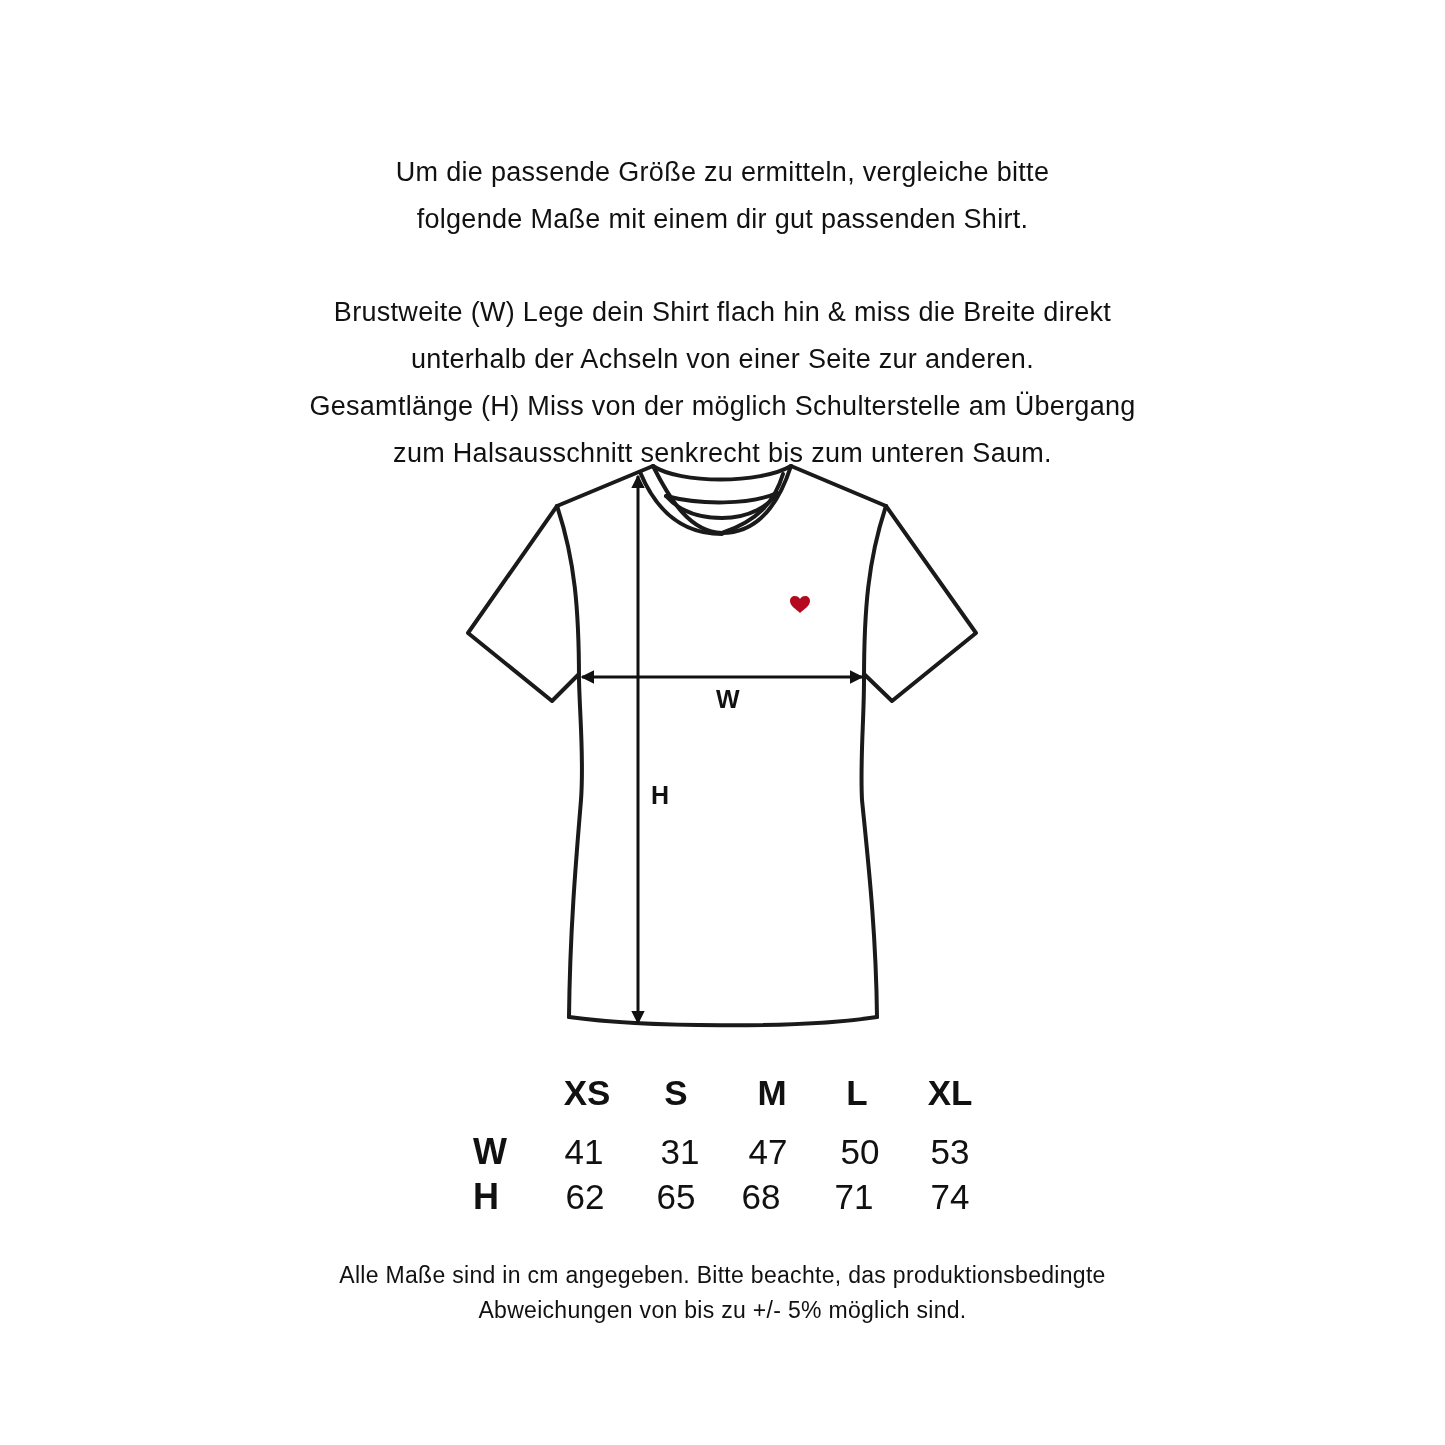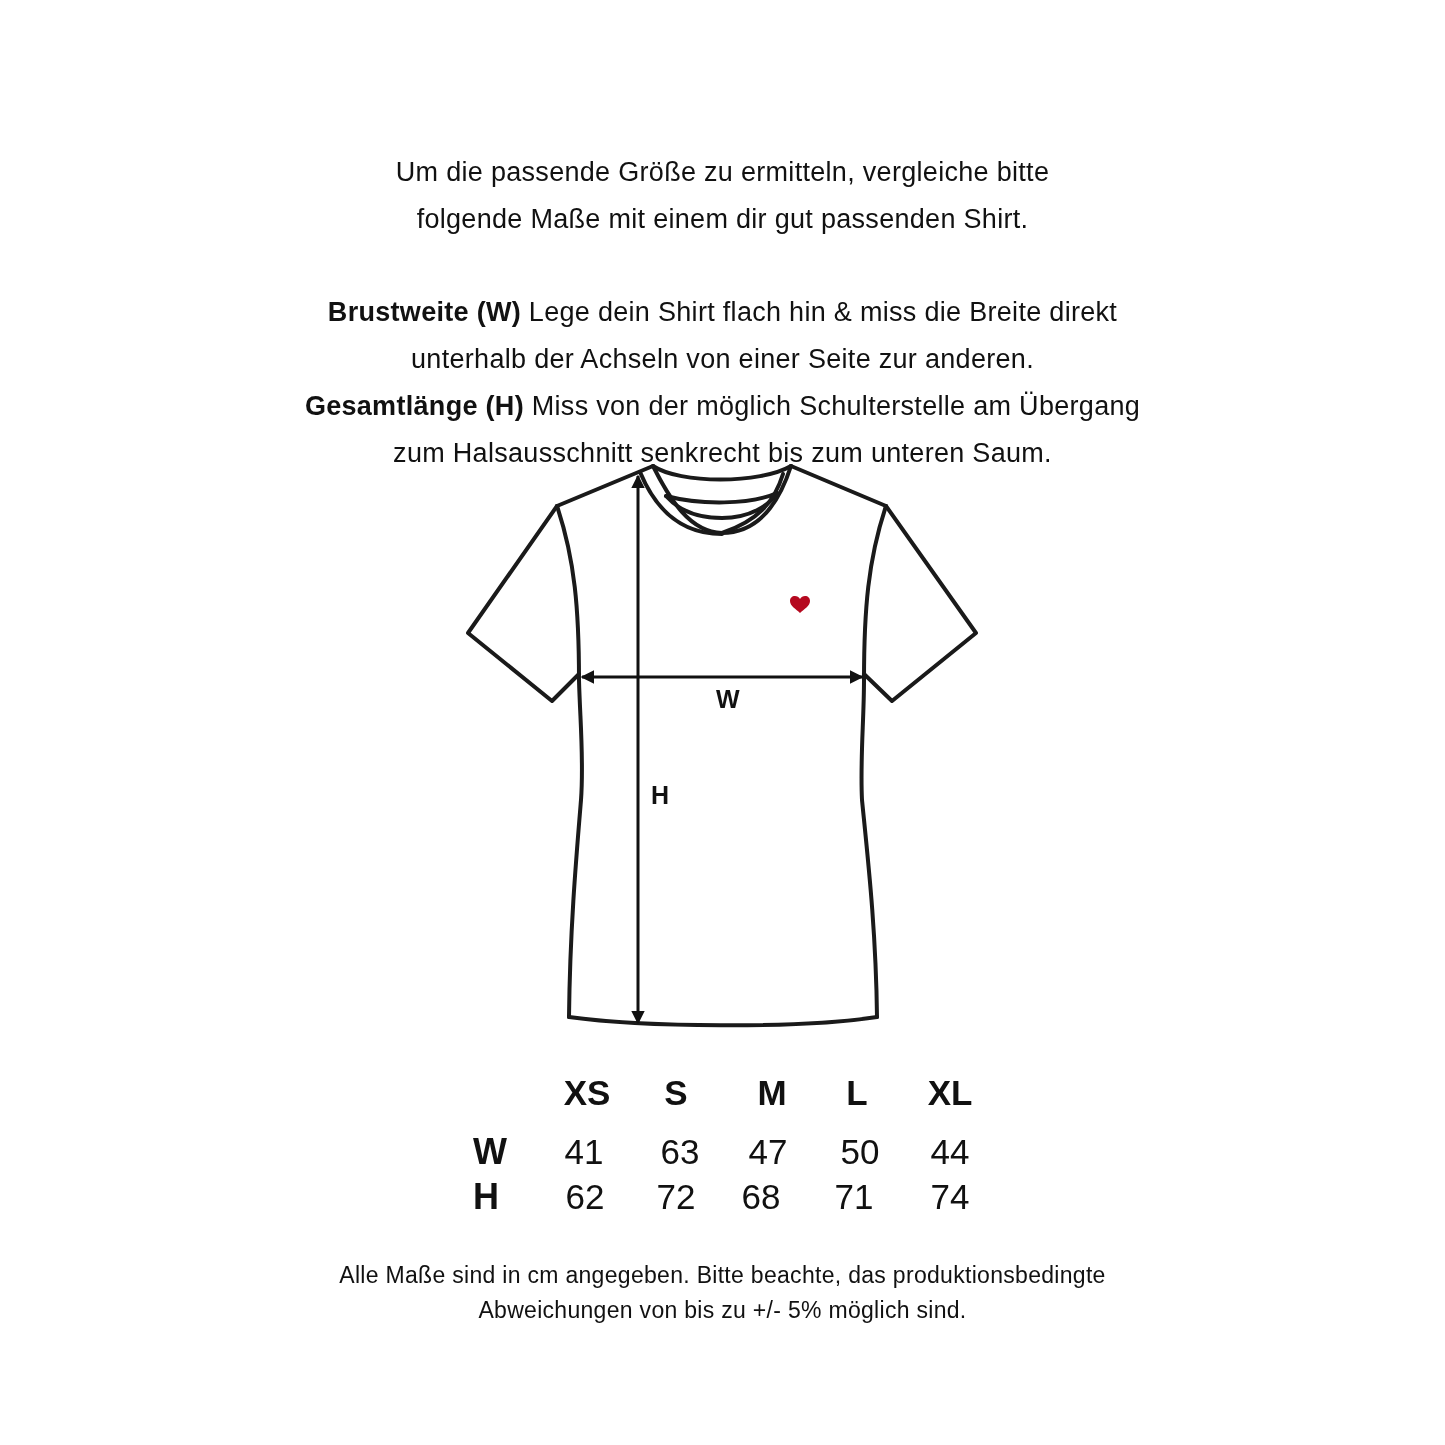--- a/index.html
+++ b/index.html
@@ -20,21 +20,21 @@
       top: 143px;
       left: 0;
       width: 1445px;
       text-align: center;
       font-size: 27px;
       line-height: 35px;
       letter-spacing: 0.3px;
     }
     .intro p { margin: 12px; }
     .intro .gap { height: 34px; }
-    .intro b { font-weight: 700; }
+    .intro b { font-weight: 400; }
 
     .figure {
       position: absolute;
       left: 0;
       top: 0;
       width: 1445px;
       height: 1445px;
       pointer-events: none;
     }
 
@@ -129,29 +129,29 @@
   <div class="size-row" style="top:0;">
     <div class="cell header" style="left:87px;">XS</div>
     <div class="cell header" style="left:176px;">S</div>
     <div class="cell header" style="left:272px;">M</div>
     <div class="cell header" style="left:357px;">L</div>
     <div class="cell header" style="left:450px;">XL</div>
   </div>
   <div class="size-row" style="top:59px;">
     <div class="cell rowlabel" style="left:13px;">W</div>
     <div class="cell value" style="left:84px;">41</div>
-    <div class="cell value" style="left:180px;">63</div>
+    <div class="cell value" style="left:180px;">31</div>
     <div class="cell value" style="left:268px;">47</div>
     <div class="cell value" style="left:360px;">50</div>
-    <div class="cell value" style="left:450px;">44</div>
+    <div class="cell value" style="left:450px;">53</div>
   </div>
   <div class="size-row" style="top:104px;">
     <div class="cell rowlabel" style="left:13px;">H</div>
     <div class="cell value" style="left:85px;">62</div>
-    <div class="cell value" style="left:176px;">72</div>
+    <div class="cell value" style="left:176px;">65</div>
     <div class="cell value" style="left:261px;">68</div>
     <div class="cell value" style="left:354px;">71</div>
     <div class="cell value" style="left:450px;">74</div>
   </div>
 </div>
 
 <div class="footer">
   <p>Alle Maße sind in cm angegeben. Bitte beachte, das produktionsbedingte</p>
   <p>Abweichungen von bis zu +/- 5% möglich sind.</p>
 </div>

